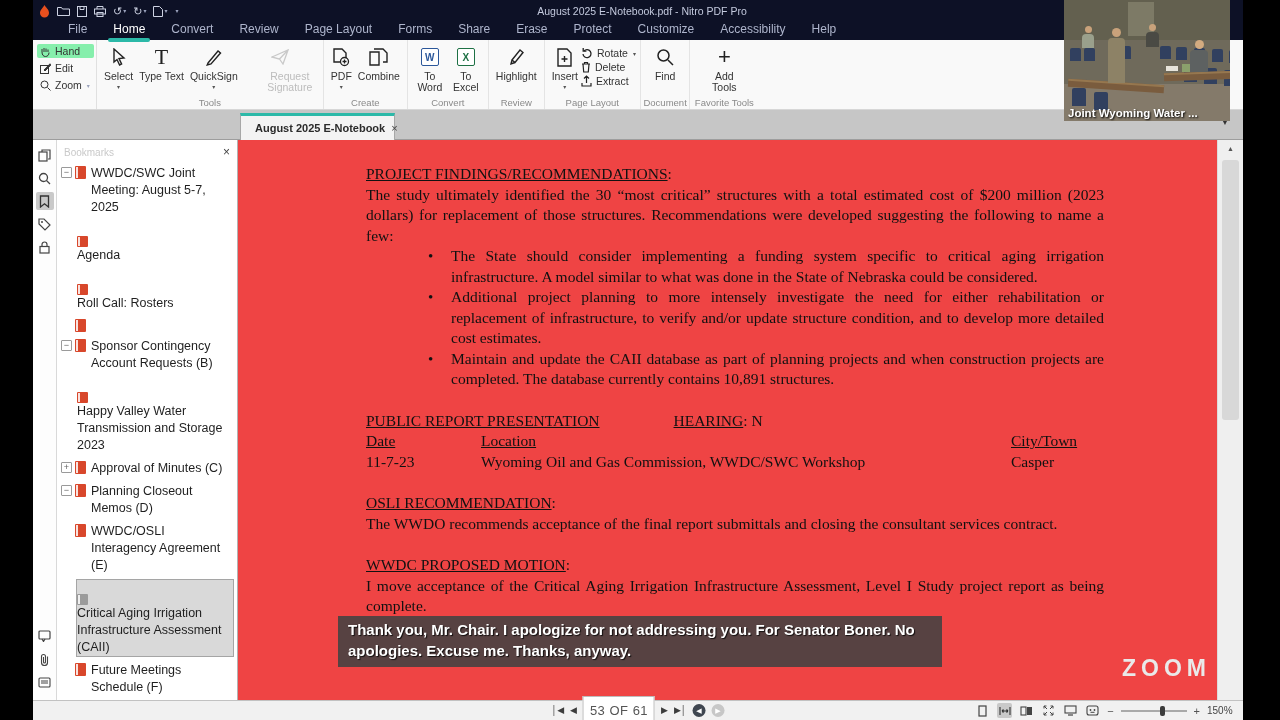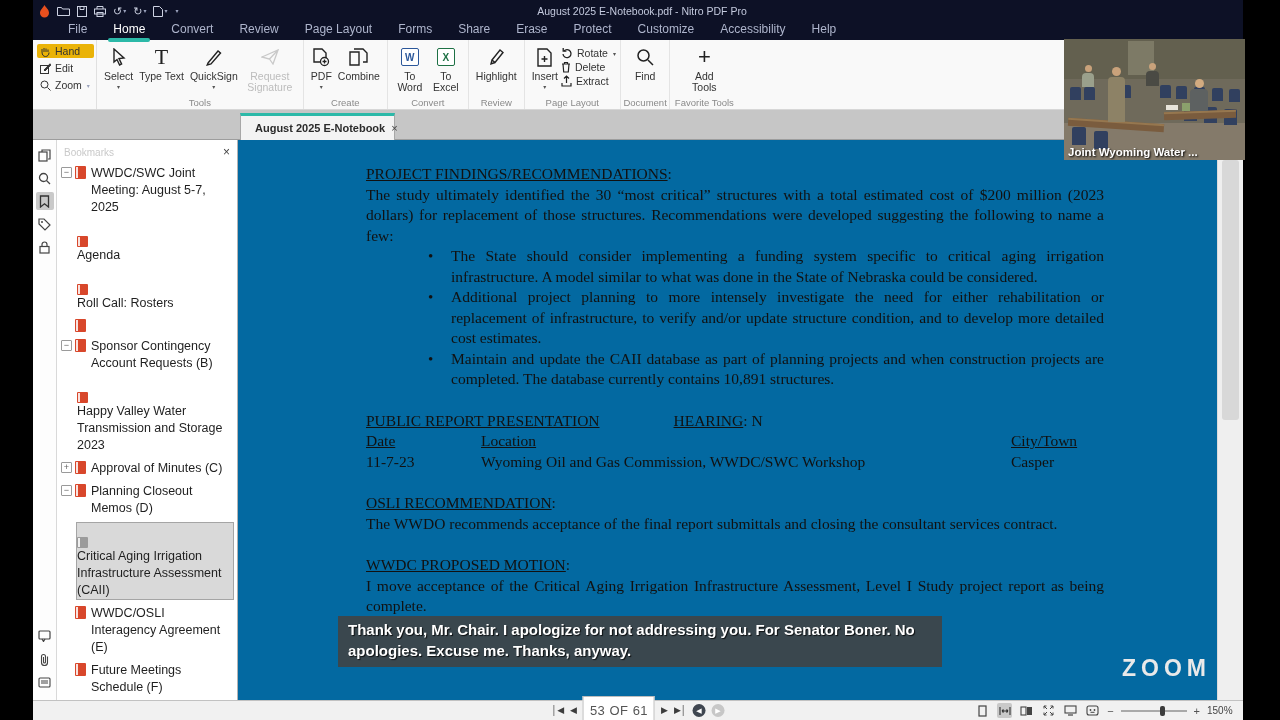--- a/index.html
+++ b/index.html
@@ -18,28 +18,28 @@
   
   .menubar { height:18px; background:#0d1126; display:flex; align-items:flex-end; padding-left:22px; gap:0; }
   .menu-item { font-size:12px; color:#aeb5cc; padding:2px 13px 4px; position:relative; }
   .menu-item.active { color:#fff; }
   .menu-item.active::after { content:""; position:absolute; left:8px; right:8px; bottom:-2px; height:4px; background:#2cb9a8; border-radius:2px; }
 
   
   .ribbon { height:70px; background:#f9f9f9; display:flex; border-bottom:1px solid #d7d7d7; }
   .modes { width:64px; padding:4px 2px 0 4px; border-right:1px solid #e0e0e0; display:flex; flex-direction:column; gap:3px; }
   .mode { display:flex; align-items:center; gap:4px; font-size:10.5px; color:#333; padding:1px 3px; border-radius:2px; }
-  .mode.active { background:#eab308;align-items:flex-end; }
+  .mode.active { background:#86efac;align-items:flex-end; }
   .rgroup { border-right:1px solid #e4e4e4; position:relative; padding:3px 4px 12px; display:flex; align-items:flex-start; }
   .glabel { position:absolute; bottom:1px; left:0; right:0; text-align:center; font-size:9.5px; color:#8a8a8a; }
   .rbtn { display:flex; flex-direction:column; align-items:center; justify-content:flex-start; padding:2px 3px; }
   .rbtn .ric { height:24px; display:flex; align-items:center; justify-content:center; }
   .rbtn .rlb { font-size:10.5px; color:#333; text-align:center; line-height:11px; margin-top:2px; }
   .rbtn .rcaret { font-size:6px; color:#555; margin-top:1px; }
-  .rbtn.disabled .rlb { color:#bcbcbc; }
+  .rbtn.disabled .rlb { color:#bcbcbc;margin-left:20px; }
   .rbtn.disabled svg * { stroke:#c9c9c9 !important; }
   .stack { display:flex; flex-direction:column; gap:2px; padding-top:4px; }
   .sbtn { display:flex; align-items:center; gap:4px; font-size:10.5px; color:#333; }
   .letter-ico { width:18px; height:18px; border:1px solid #bbb; border-radius:2px; background:#fff;
                 display:flex; align-items:center; justify-content:center; font-size:10px; font-weight:bold; }
   .w-ico { color:#2b579a; border-color:#2b579a; }
   .x-ico { color:#1e7145; border-color:#1e7145; }
 
   
   .tabbar { height:30px; background:#c6c6c6; position:relative; border-bottom:1px solid #9d9d9d; }
@@ -65,21 +65,21 @@
   .bm-row.lvl1 { margin-left:16px;flex-direction:column; }
   .exp { width:11px; height:11px; flex:0 0 11px; margin:2px 3px 0 0; font-size:9px; line-height:9px; color:#666; text-align:center; border:1px solid #9a9a9a; border-radius:1px; background:#fff; }
   .exp.none { visibility:hidden; }
   .bm-ico { width:11px; height:13px; flex:0 0 11px; margin:1px 5px 0 0; background:#d8472b; border-radius:1px; position:relative; }
   .bm-ico::before { content:""; position:absolute; left:1px; top:1px; bottom:1px; width:2px; background:#fff; opacity:.85; }
   .bm-ico.gray { background:#9b9b9b; }
   .bm-label { font-size:12.5px; line-height:17px; color:#1f1f1f; }
   .bm-row.sel { background:#d9d9d9; outline:1px solid #a5a5a5; }
 
   .docarea { flex:1; background:#ffffff; position:relative; }
-  .page { position:absolute; left:0; top:0; right:26px; bottom:0; background:#0369a1; }
+  .page { position:absolute; left:0; top:0; right:26px; bottom:0; background:#ef4444; }
   .content { position:absolute; left:128px; top:24px; width:738px; font-family:"Liberation Serif", serif; font-size:15.5px; line-height:20.5px; color:#111; }
   .content .just { text-align:justify; }
   .u { text-decoration:underline; }
   .sect { margin-top:21px; }
   .bullet { position:relative; padding-left:85px; text-align:justify; }
   .bullet::before { content:"\2022"; position:absolute; left:62px; font-size:15px; }
   .hearing { margin-left:74px; }
   .trow { display:flex; }
   .tc-date { width:115px; }
   .tc-loc { width:530px; }
@@ -100,21 +100,21 @@
   .circ.fwd { background:#c7c7c7; }
   .sb-right { position:absolute; right:6px; top:0; height:100%; display:flex; align-items:center; gap:7px; }
   .vi { width:15px; height:15px; display:flex; align-items:center; justify-content:center; color:#444; border-radius:2px; }
   .vi.active { background:#c9c9c9; }
   .zoom-minus,.zoom-plus { font-size:11px; color:#555; }
   .slider { width:66px; height:2px; background:#a9a9a9; position:relative; }
   .slider .thumb { position:absolute; left:60%; top:-4px; width:5px; height:10px; background:#3c3c3c; border-radius:2px; }
   .zoom-label { font-size:10px; color:#444; width:30px; }
 
   
-  .video { position:absolute; left:1064px; top:0; width:181px; height:121px; background:#6f6a5b; overflow:hidden;margin-top:39px; }
+  .video { position:absolute; left:1064px; top:0; width:166px; height:121px; background:#6f6a5b; overflow:hidden; }
   .v-wall { position:absolute; left:0; top:0; right:0; height:40px; background:#63604f; }
   .v-door { position:absolute; left:64px; top:2px; width:26px; height:34px; background:#7d7a66; }
   .v-floor { position:absolute; left:0; top:84px; right:0; bottom:0; background:#847a6a; }
   .chair { position:absolute; width:11px; height:13px; background:#31405f; border-radius:2px 2px 0 0; }
   .vtable { position:absolute; height:8px; background:#7a5c3e; border-top:2px solid #96774f; }
   .person { position:absolute; }
   .p-body { width:100%; height:70%; border-radius:4px 4px 0 0; }
   .p-head { width:7px; height:7px; border-radius:50%; background:#c9a27b; margin:0 auto 1px; }
   .v-label { position:absolute; left:4px; bottom:2px; font-size:11.5px; font-weight:bold; color:#fff; text-shadow:1px 1px 2px #000; }
 
@@ -453,29 +453,29 @@
       <div class="bm-row lvl0">
         <span class="exp">+</span>
         <span class="bm-ico"></span>
         <span class="bm-label">Approval of Minutes (C)</span>
       </div>
       <div class="bm-row lvl0">
         <span class="exp">−</span>
         <span class="bm-ico"></span>
         <span class="bm-label">Planning Closeout Memos (D)</span>
       </div>
+      <div class="bm-row lvl0">
+        <span class="exp none"></span>
+        <span class="bm-ico"></span>
+        <span class="bm-label">WWDC/OSLI Interagency Agreement (E)</span>
+      </div>
       <div class="bm-row lvl1 sel">
         <span class="exp none"></span>
         <span class="bm-ico gray"></span>
         <span class="bm-label">Critical Aging Irrigation Infrastructure Assessment (CAII)</span>
-      </div>
-      <div class="bm-row lvl0">
-        <span class="exp none"></span>
-        <span class="bm-ico"></span>
-        <span class="bm-label">WWDC/OSLI Interagency Agreement (E)</span>
       </div>
       <div class="bm-row lvl0">
         <span class="exp none"></span>
         <span class="bm-ico"></span>
         <span class="bm-label">Future Meetings Schedule (F)</span>
       </div>
     </div>
 
     <div class="docarea">
       <div class="page">

